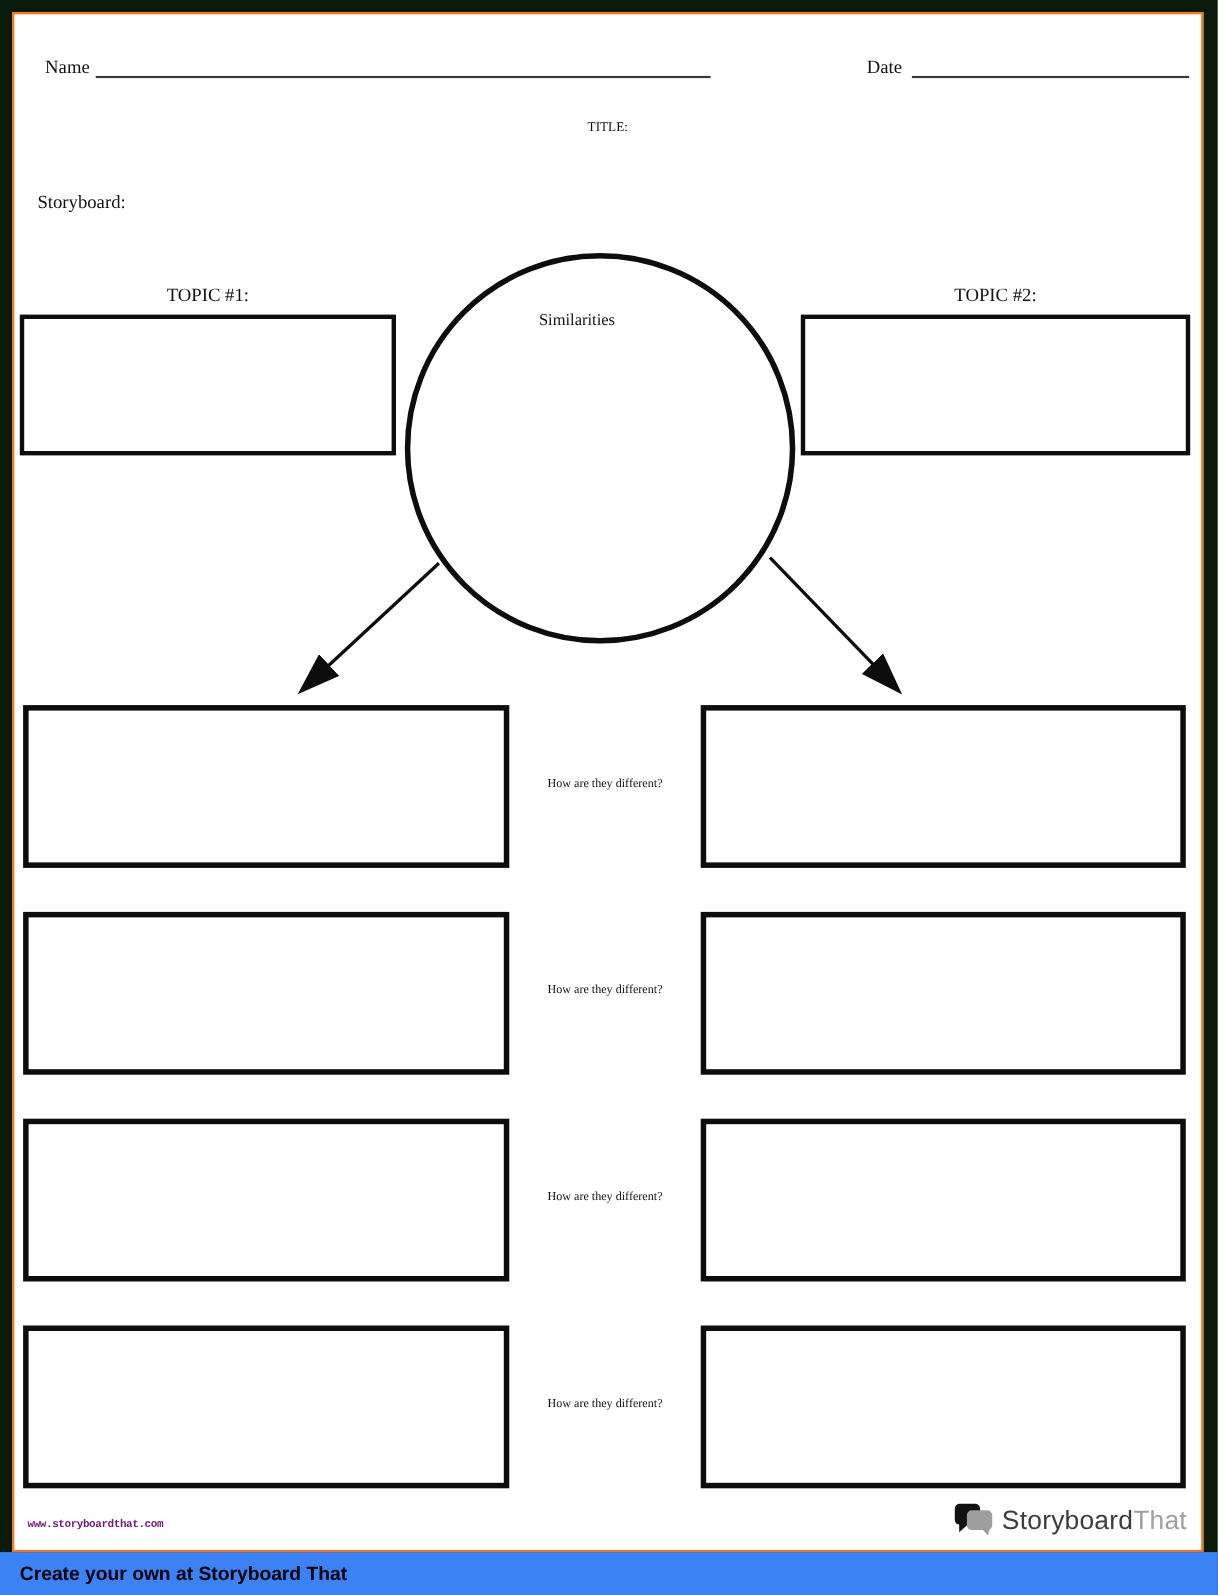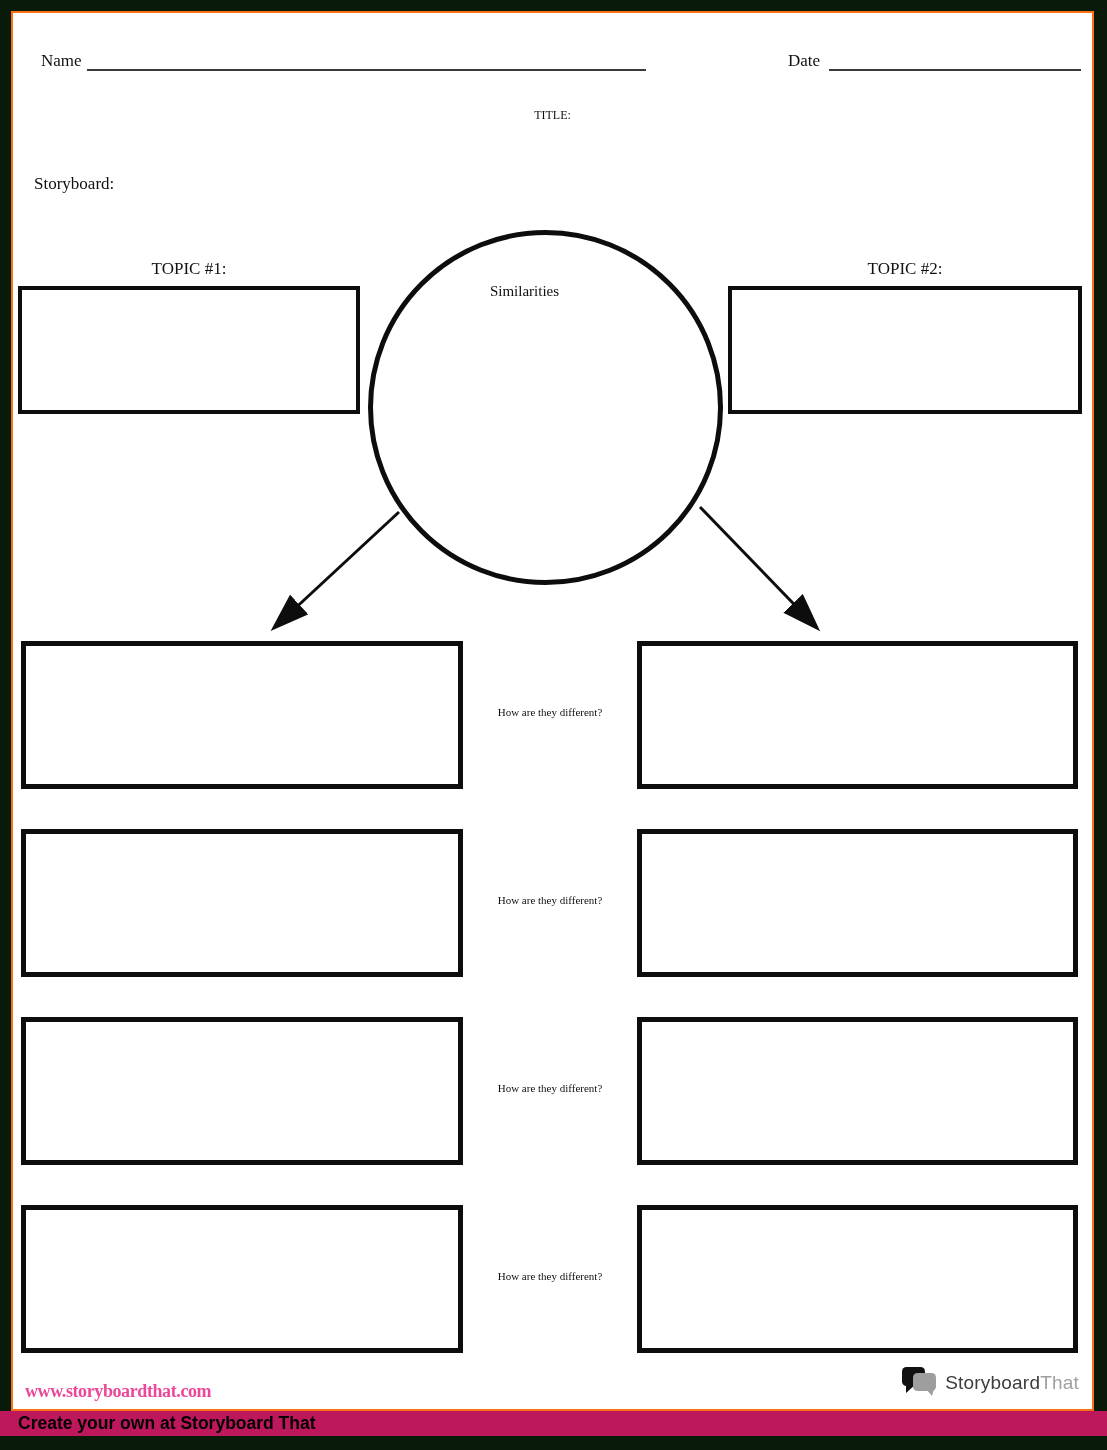--- a/index.html
+++ b/index.html
@@ -40,36 +40,36 @@
     font-size: 15px; text-align: center; color: #111;
   }
   .row-box {
     background: #fff; border: 5px solid #0d0d0d;
   }
   .diff-label {
     font-size: 11px; text-align: center; color: #111;
   }
   .arrows-svg { left: 0; top: 0; width: 1079px; height: 1396px; pointer-events: none; }
   .footer-url {
-    font-family: Liberation Serif, serif;
-    font-weight: bold; font-size: 18px; letter-spacing: -0.4px; color: #ec4899;
+    font-family: Liberation Mono, monospace;
+    font-weight: bold; font-size: 10px; letter-spacing: -0.4px; color: #701a75;
   }
   .logo {
     display: flex; align-items: center; gap: 6px;
     font-family: "Liberation Sans", sans-serif;
   }
-  .logo-text { font-size: 19px; font-weight: 500; letter-spacing: 0.2px; white-space: nowrap; }
+  .logo-text { font-size: 24px; font-weight: 500; letter-spacing: 0.2px; white-space: nowrap; }
   .logo-part1 { color: #3d3d3d; }
   .logo-part2 { color: #a0a0a0; }
   .bottom-bar {
     position: absolute; left: 0; top: 1411px;
-    width: 1107px; height: 25px;
+    width: 1107px; height: 39px;
     display: flex; align-items: center;
     padding-left: 18px;
-    background: #be185d;
+    background: #3b82f6;
   }
   .bottom-bar-text {
     font-family: "Liberation Sans", sans-serif;
     font-weight: bold; font-size: 17.5px; color: #000000;
   }
 </style>
 </head>
 <body>
 
 <div class="page">

